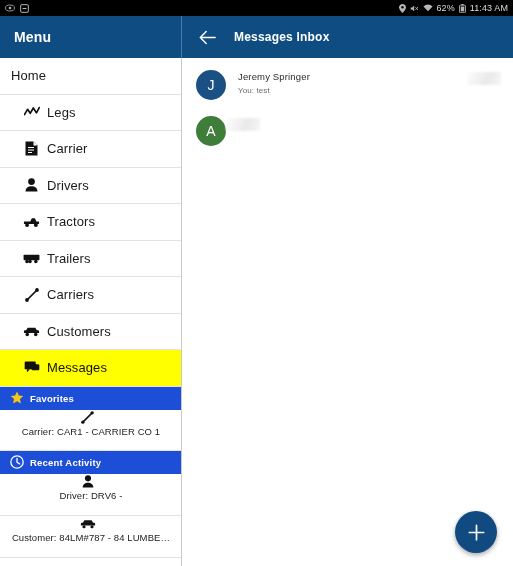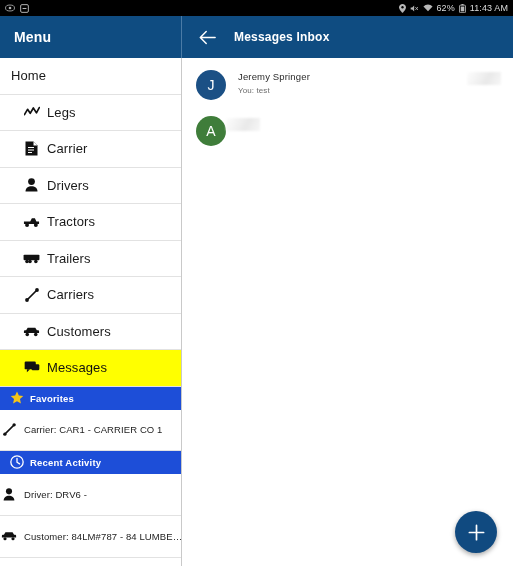--- a/index.html
+++ b/index.html
@@ -119,20 +119,21 @@
   .section-head .lbl {
     font-size:9.5px; color:#ffffff; font-weight:bold; letter-spacing:.2px;
   }
   .sub-item {
     height:31px;
     display:flex; align-items:center;
     padding-left:1px;
     border-bottom:1px solid #e2e2e2;
     background:#ffffff;
     cursor:pointer;
+    flex-direction:column;
   }
   .sub-item .ico {
     width:16px; height:16px;
     display:flex; align-items:center; justify-content:center;
     margin-right:7px; flex:0 0 16px;
   }
   .sub-item .ico svg { display:block; }
   .sub-item .lbl {
     font-size:9.5px; color:#1c1c1c; letter-spacing:.1px;
     white-space:nowrap; overflow:hidden;

